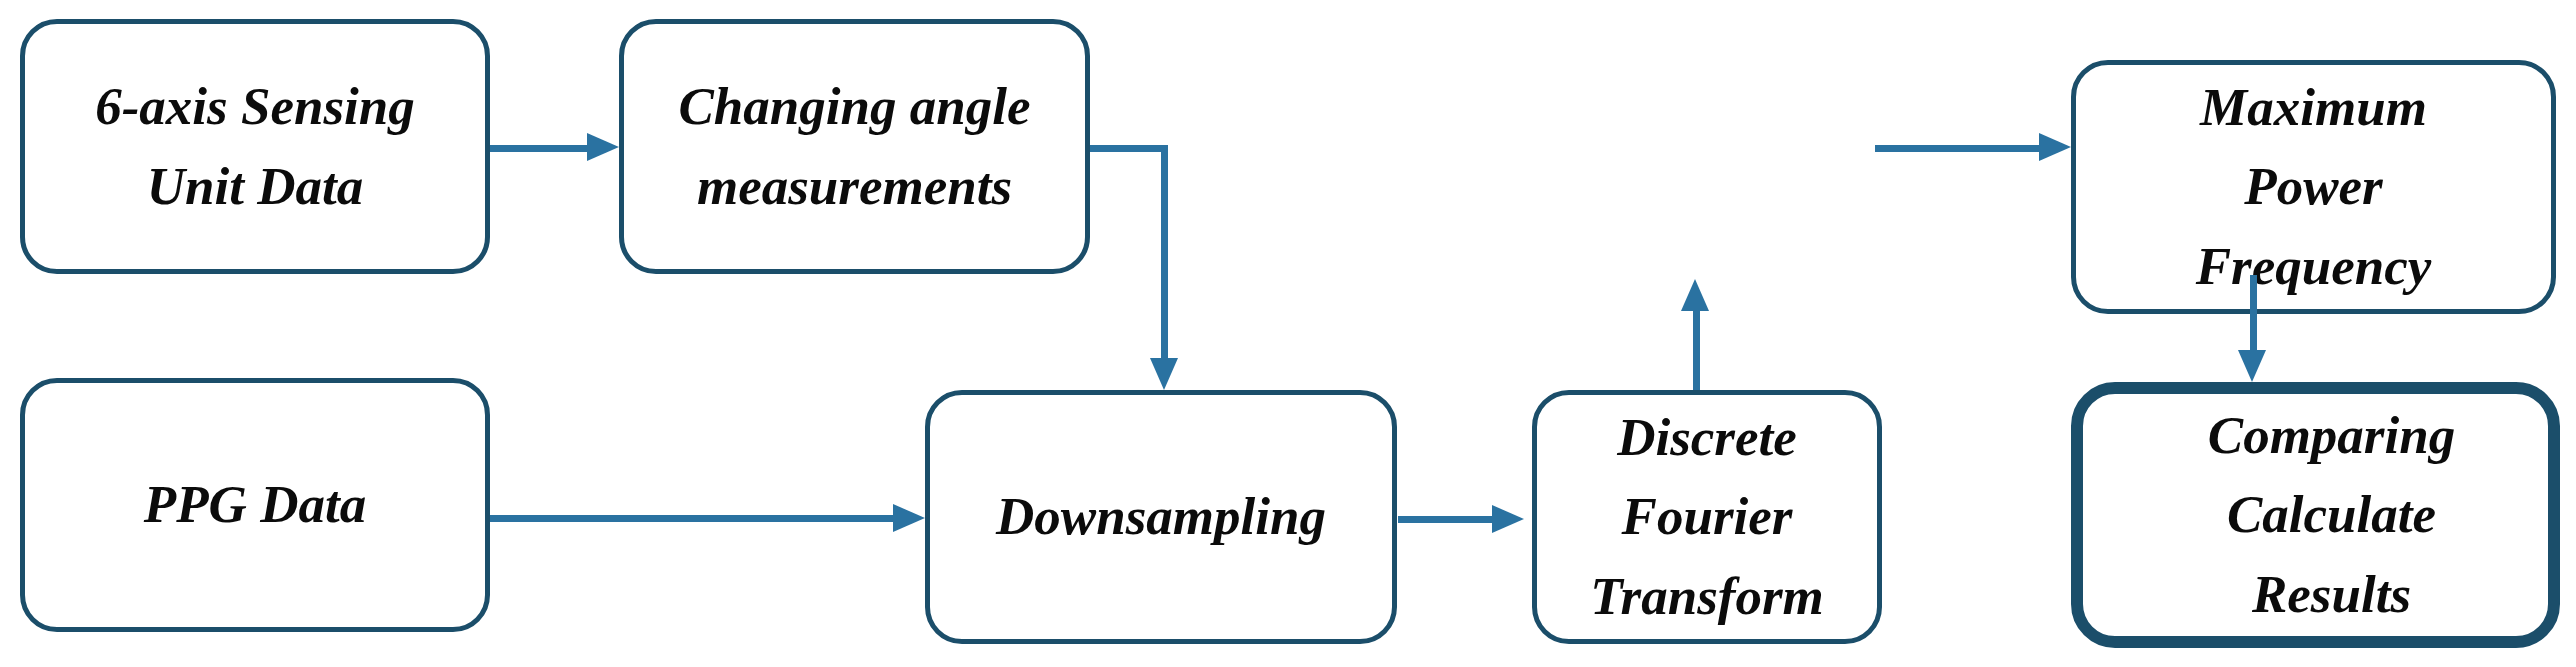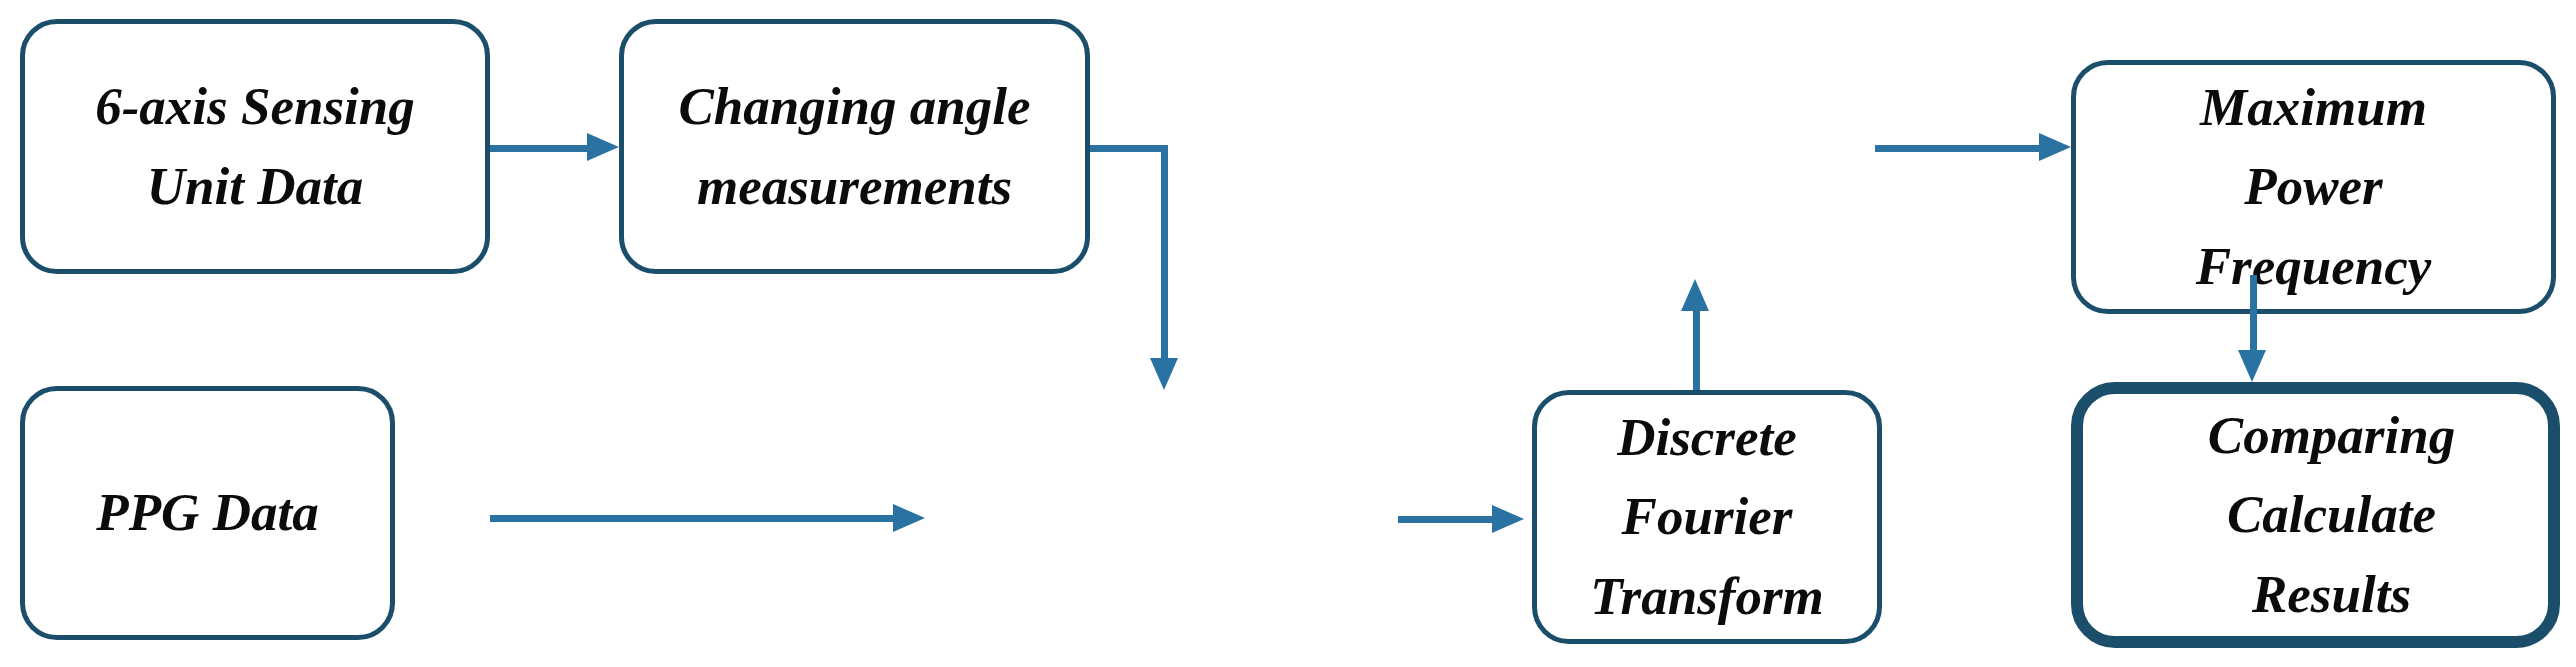--- a/index.html
+++ b/index.html
@@ -55,22 +55,23 @@
 Unit Data</div>
 
   <div class="node" style="left:619px;top:19.4px;width:471px;height:255px;">Changing angle
 measurements</div>
 
 
   <div class="node" style="left:2071px;top:20px;width:485px;height:254px;margin-top:40px;">Maximum
 Power
 Frequency</div>
 
-  <div class="node" style="left:20px;top:386px;width:375px;height:254px;">PPG Data</div>
+  <div class="node" style="left:20px;top:378px;width:470px;height:254px;">PPG Data</div>
 
+  <div class="node" style="left:925px;top:390px;width:472px;height:254px;">Downsampling</div>
 
   <div class="node" style="left:1523px;top:390px;width:350px;height:254px;margin-left:9px;">Discrete
 Fourier
 Transform</div>
 
   <div class="node thick" style="left:2071px;top:382px;width:489px;height:266px;padding-left:32px;">Comparing
 Calculate
 Results</div>
 
   <div>

